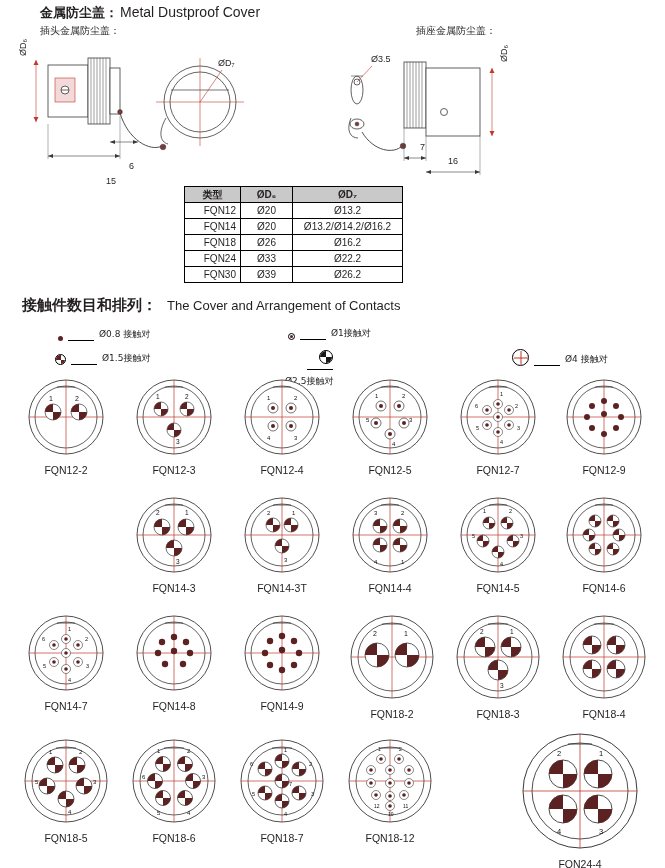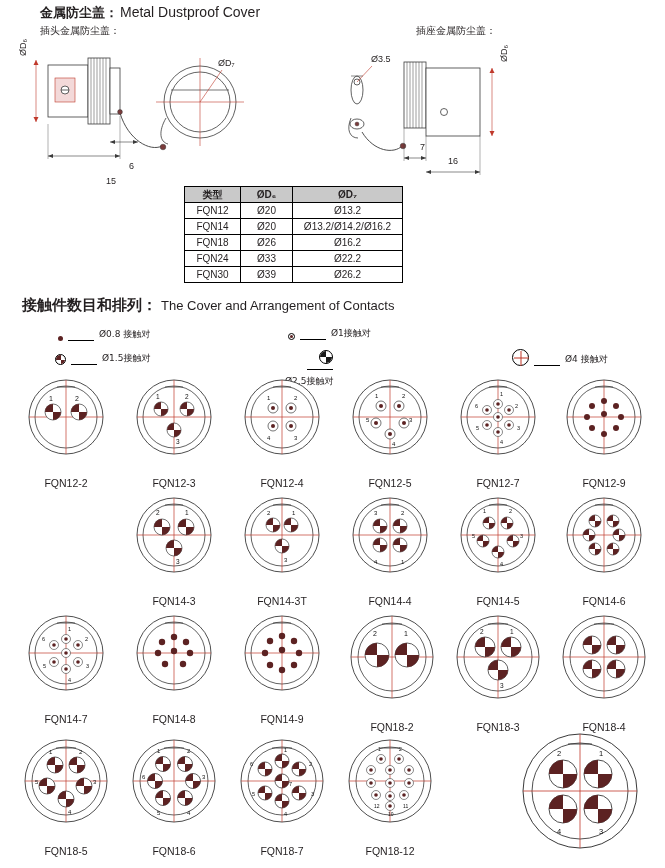--- a/index.html
+++ b/index.html
@@ -22,27 +22,27 @@
   .sublabel { position:absolute; font-size:10px; }
 
   
   #topArea { position:absolute; left:0; top:20px; width:665px; height:160px; }
 
   
   #tbl { position:absolute; left:184px; top:186px; border-collapse:collapse; font-size:10px; }
   #tbl td, #tbl th { border:1px solid #000; padding:1px 4px; height:14px; line-height:13px;margin-left:12px; }
   #tbl thead th { background:#c9c9c9; font-weight:bold; text-align:center; }
   #tbl td.c { text-align:center; }
-  #tbl td.l { text-align:center; }
+  #tbl td.l { text-align:right; }
   #tbl .w1 { width:56px; }
   #tbl .w2 { width:52px; }
   #tbl .w3 { width:110px; }
 
   
-  #sec2 { position:absolute; left:22px; top:296px; display:flex; align-items:baseline; gap:4px; }
+  #sec2 { position:absolute; left:22px; top:296px; display:flex; align-items:baseline; gap:10px; }
   #sec2 .t1 { font-size:15px; font-weight:bold; }
   #sec2 .t2 { font-size:13px; }
 
   
   #legend { position:absolute; left:40px; top:326px; width:600px; height:48px; font-size:9px; }
   .lg { position:absolute; display:flex; align-items:flex-end; gap:5px; }
   .lg .dash { width:26px; height:1px; background:#000; }
   .lg .lab { white-space:nowrap; }
   .sym { position:relative; }
 
@@ -57,21 +57,21 @@
   .s25::before { content:""; position:absolute; left:0; top:0; width:50%; height:50%; background:#1a1a1a; }
   .s25::after { content:""; position:absolute; right:0; bottom:0; width:50%; height:50%; background:#1a1a1a; }
   .s4 { width:17px; height:17px; border-radius:50%; border:1px solid #000; background:#fff; position:relative; }
   .s4::before { content:""; position:absolute; left:50%; top:1px; width:1px; height:15px; background:#c0392b; transform:translateX(-0.5px); }
   .s4::after { content:""; position:absolute; top:50%; left:1px; height:1px; width:15px; background:#c0392b; transform:translateY(-0.5px); }
 
   
   #grid { position:absolute; left:0; top:378px; width:665px; }
   .row { position:relative; height:118px; }
   .cell { position:absolute; width:104px; text-align:center; }
-  .cap { font-size:10.5px; margin-top:17px; white-space:nowrap; }
+  .cap { font-size:10.5px; margin-top:4px; white-space:nowrap; }
   .conn { position:relative; margin:0 auto; }
 </style>
 </head>
 <body>
 
 <div id="hdr">
   <span class="t1 cn">金属防尘盖：</span>
   <span class="t2">Metal Dustproof Cover</span>
 </div>
 

